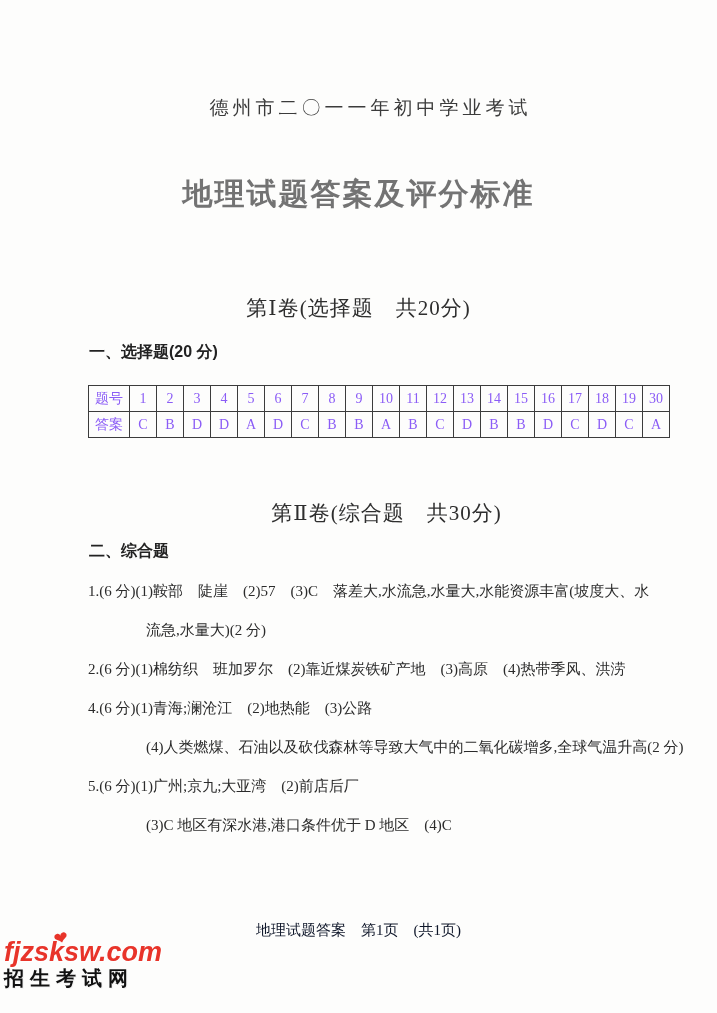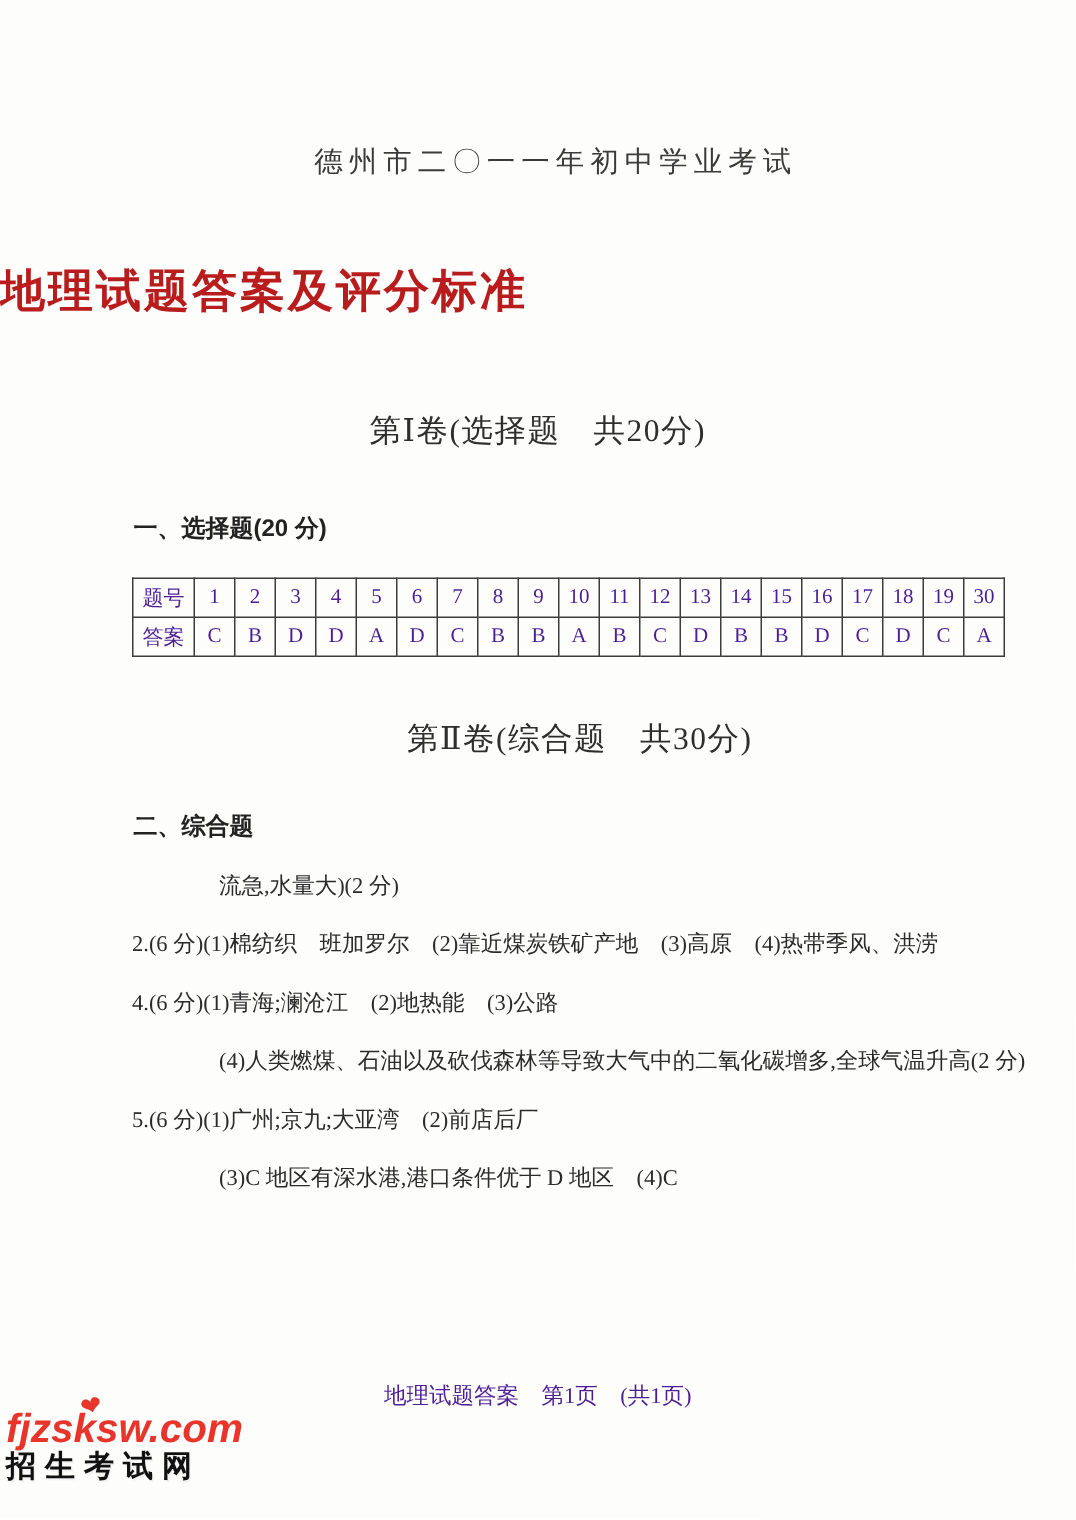--- a/index.html
+++ b/index.html
@@ -27,35 +27,36 @@
     letter-spacing: 4px;
     color: #3b3b3b;
     padding-left: 12px;
   }
   .doc-title {
     position: absolute;
     top: 174px;
     left: 0;
     width: 100%;
     margin: 0;
-    text-align: left;
+    text-align: center;
     font-size: 30px;
     font-weight: bold;
     letter-spacing: 2px;
-    color: #b91c1c;
+    color: #737373;
     font-family: "Liberation Sans", "DejaVu Sans", sans-serif;
   }
   .section-title {
     position: absolute;
     left: 0;
     width: 100%;
     text-align: center;
     font-size: 21px;
     letter-spacing: 1px;
     color: #2e2e2e;
+    margin-top: 21px;
   }
   .s1 { top: 273px; }
   .s2 { top: 478px; padding-left: 28px; }
   .sub-heading {
     position: absolute;
     left: 89px;
     font-size: 16px;
     font-weight: bold;
     color: #222222;
     font-family: "Liberation Sans", "DejaVu Sans", sans-serif;
@@ -71,21 +72,21 @@
     table-layout: fixed;
   }
   .answer-table td {
     border: 1px solid #3c3c3c;
     width: 26px;
     height: 25px;
     padding: 0;
     text-align: center;
     vertical-align: middle;
     font-size: 14px;
-    color: #4c1d95;
+    color: #8b5cf6;
   }
   .answer-table td.label {
     width: 40px;
     font-size: 14px;
   }
   .answers {
     position: absolute;
     left: 88px;
     top: 572px;
     width: 600px;
@@ -100,21 +101,21 @@
   .answer-line.indent {
     padding-left: 58px;
   }
   .footer {
     position: absolute;
     top: 921px;
     left: 0;
     width: 100%;
     text-align: center;
     font-size: 15px;
-    color: #4c1d95;
+    color: #0f172a;
   }
   .watermark {
     position: absolute;
     left: 4px;
     top: 938px;
     line-height: 1.1;
   }
   .wm-line1 { position: relative; }
   .heart {
     position: absolute;
@@ -204,20 +205,21 @@
           <td>A</td>
         </tr>
     </tbody>
   </table>
 
   <div class="section-title s2">第Ⅱ卷(综合题　共30分)</div>
 
   <div class="sub-heading comp">二、综合题</div>
 
   <div class="answers">
+      <p class="answer-line">1.(6 分)(1)鞍部　陡崖　(2)57　(3)C　落差大,水流急,水量大,水能资源丰富(坡度大、水</p>
       <p class="answer-line indent">流急,水量大)(2 分)</p>
       <p class="answer-line">2.(6 分)(1)棉纺织　班加罗尔　(2)靠近煤炭铁矿产地　(3)高原　(4)热带季风、洪涝</p>
       <p class="answer-line">4.(6 分)(1)青海;澜沧江　(2)地热能　(3)公路</p>
       <p class="answer-line indent">(4)人类燃煤、石油以及砍伐森林等导致大气中的二氧化碳增多,全球气温升高(2 分)</p>
       <p class="answer-line">5.(6 分)(1)广州;京九;大亚湾　(2)前店后厂</p>
       <p class="answer-line indent">(3)C 地区有深水港,港口条件优于 D 地区　(4)C</p>
     </div>
 
   <div class="footer">地理试题答案　第1页　(共1页)</div>
 

